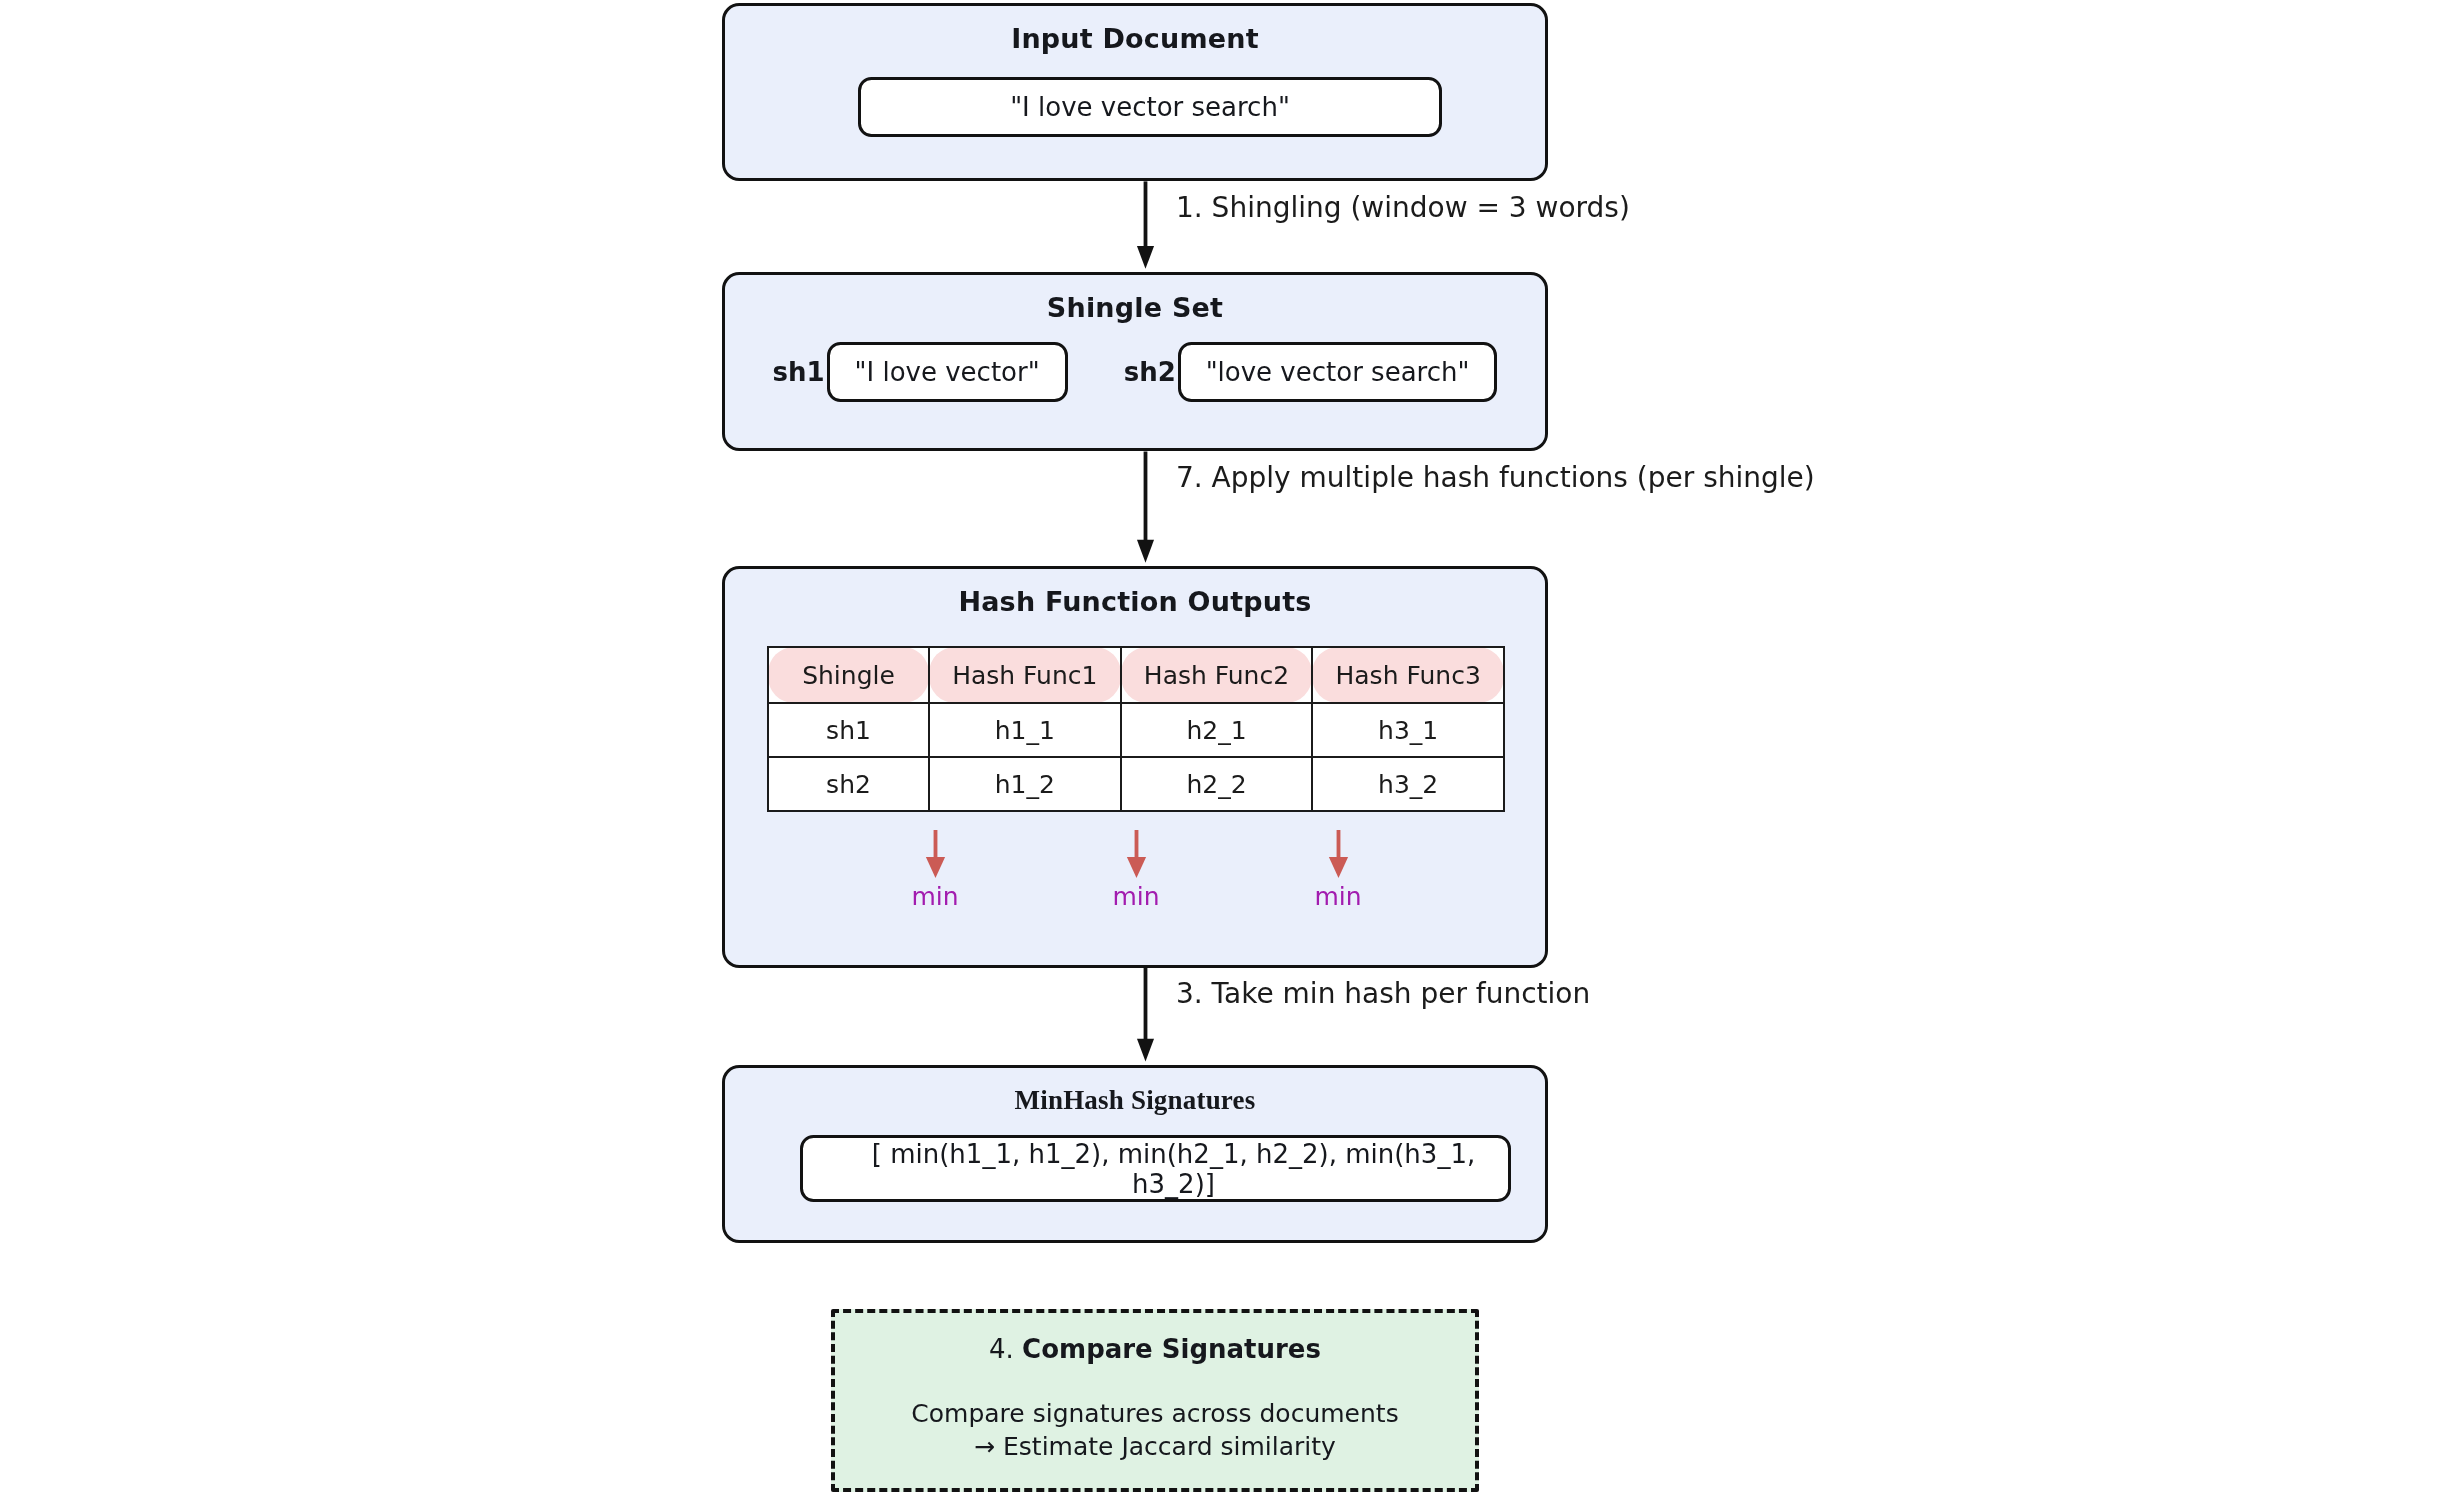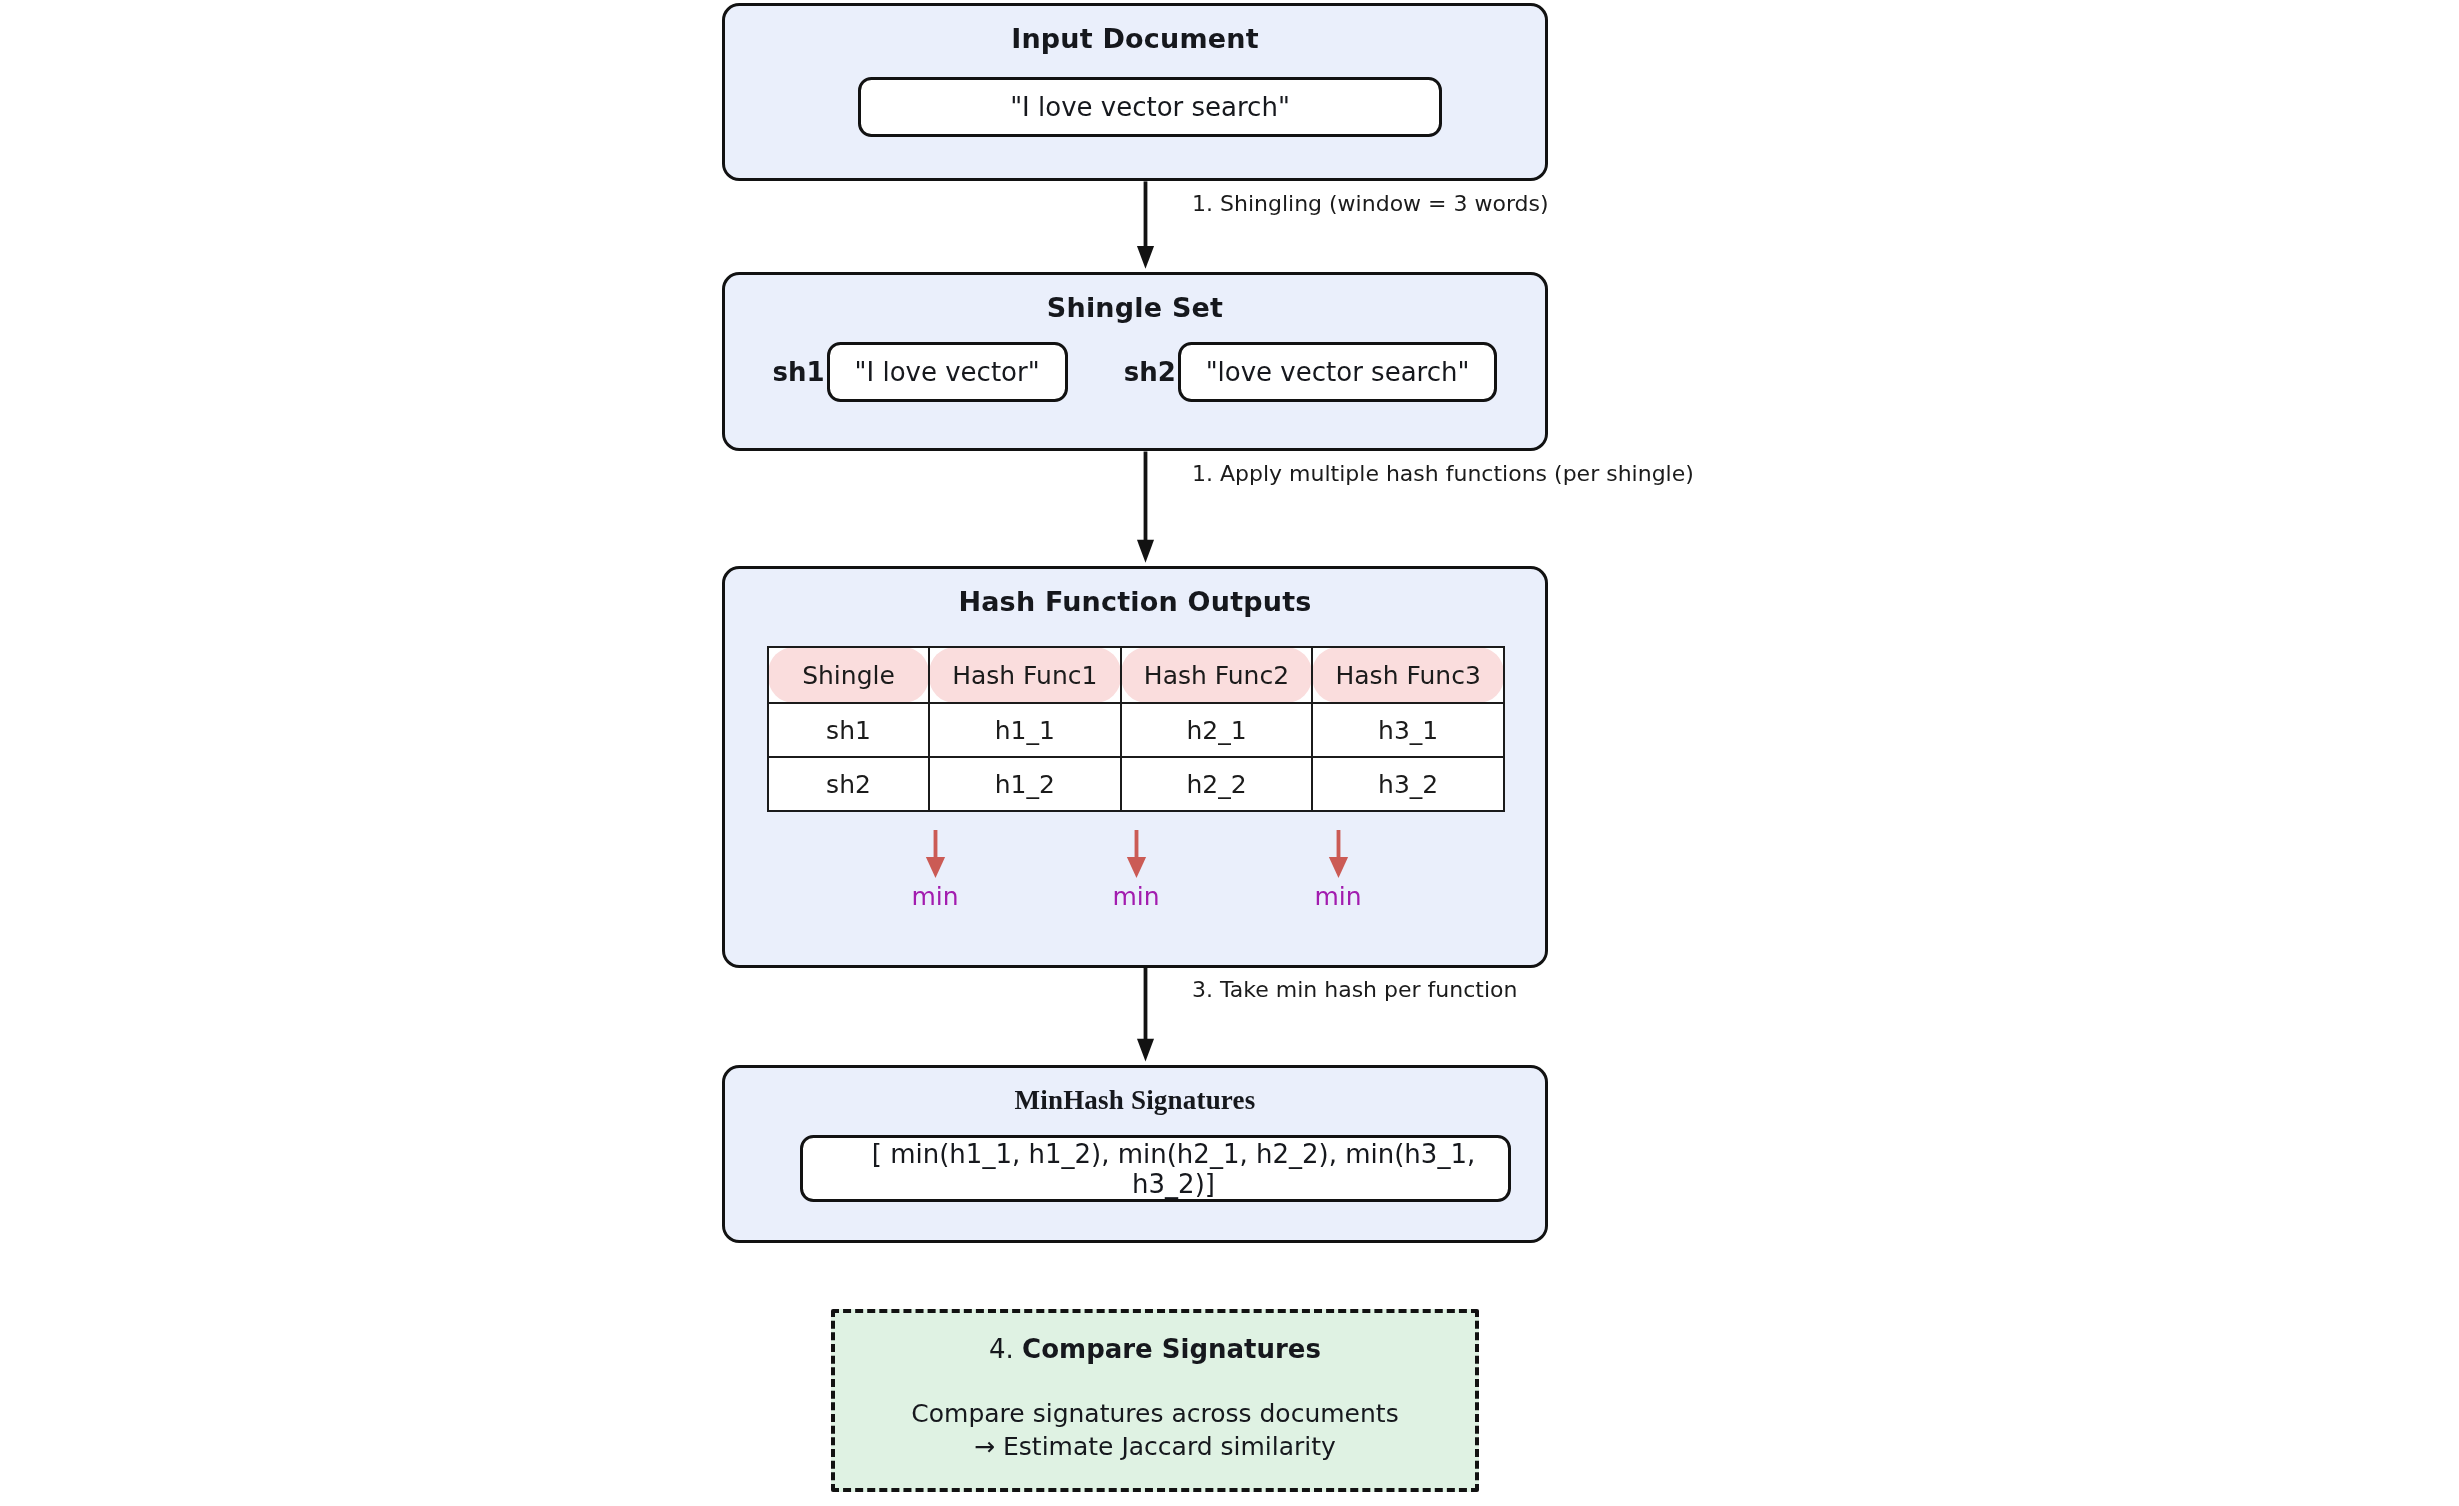--- a/index.html
+++ b/index.html
@@ -184,24 +184,24 @@
     color: #16181d;
   }
 
   
   .connector {
     position: absolute;
     left: 1136px;
   }
   .connector .arrow-label {
     position: absolute;
-    left: 56px;
+    left: 40px;
     top: 9.6px;
     white-space: nowrap;
-    font-size: 22px;
+    font-size: 28px;
     color: #1b1b1b;
   }
   #conn-1 { top: 181px; height: 91px; }
   #conn-2 { top: 451px; height: 115px; }
   #conn-3 { top: 967px; height: 98px; }
 </style>
 </head>
 <body>
 
 <div id="canvas">
@@ -231,21 +231,21 @@
         <span class="pill shingle-val">"love vector search"</span>
       </div>
     </div>
   </div>
 
   <div class="connector" id="conn-2">
     <svg width="38" height="115" viewBox="0 0 40 120">
       <line x1="10" y1="0" x2="10" y2="99" stroke="#121212" stroke-width="4"></line>
       <polygon points="10,117 1,93 19,93" fill="#121212"></polygon>
     </svg>
-    <div class="arrow-label">1. Apply multiple hash functions (per shingle)</div>
+    <div class="arrow-label">7. Apply multiple hash functions (per shingle)</div>
   </div>
 
   <div class="stage" id="box-hash">
     <div class="stage-title">Hash Function Outputs</div>
 
     <table id="hash-table">
       <colgroup>
         <col class="c0">
           <col>
           <col>

